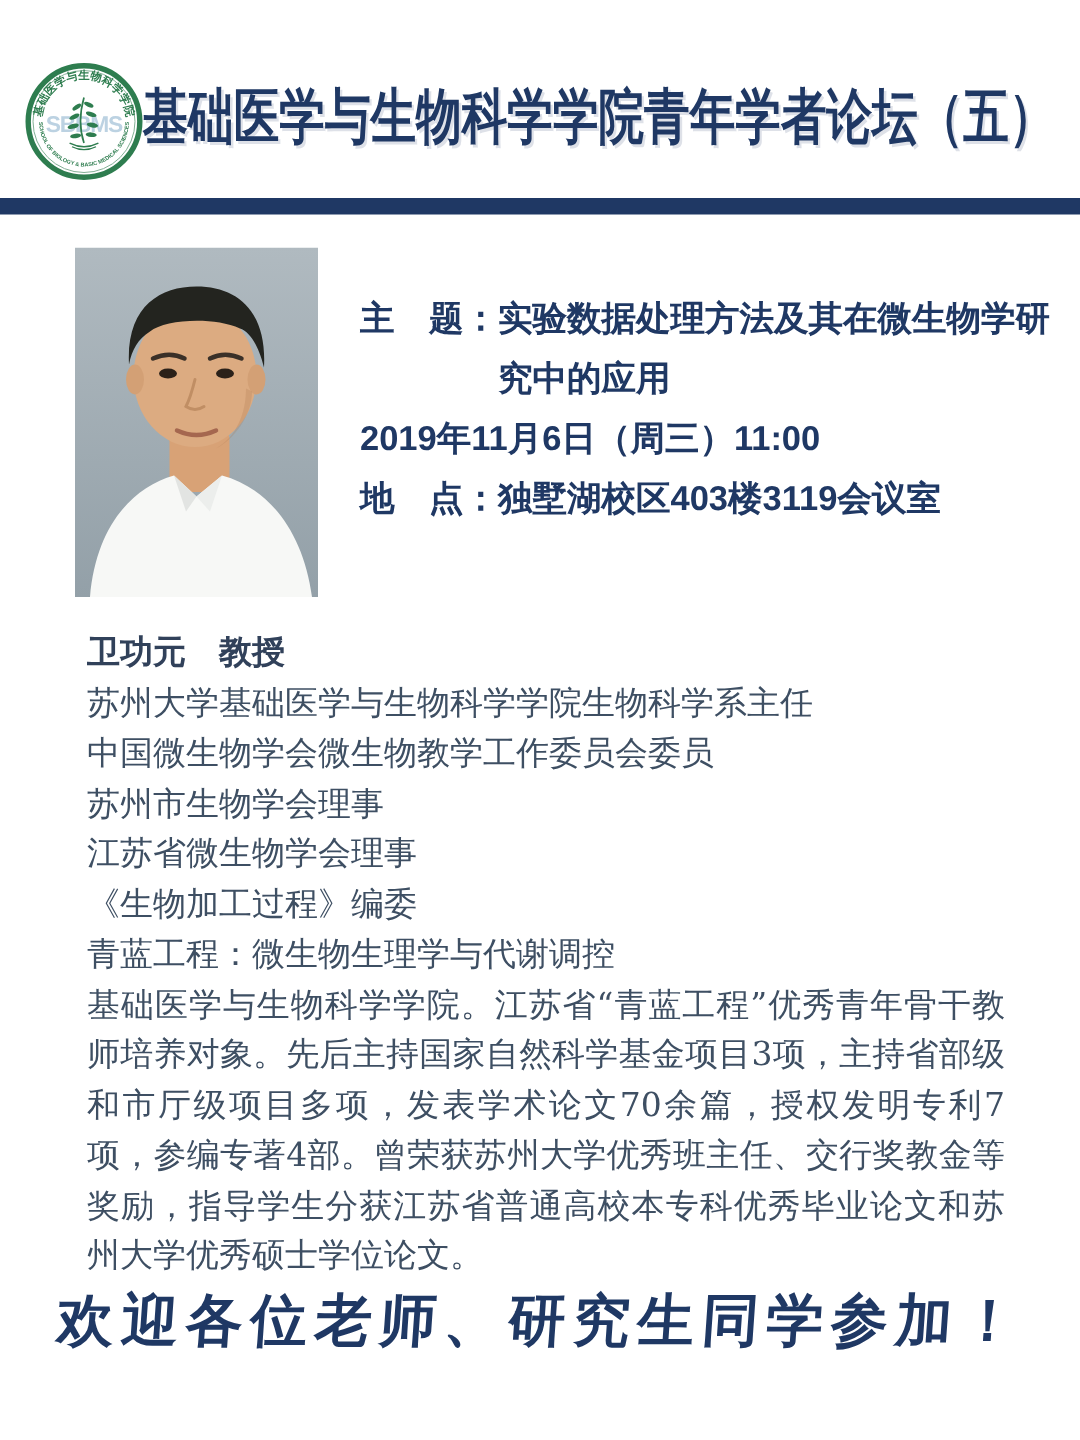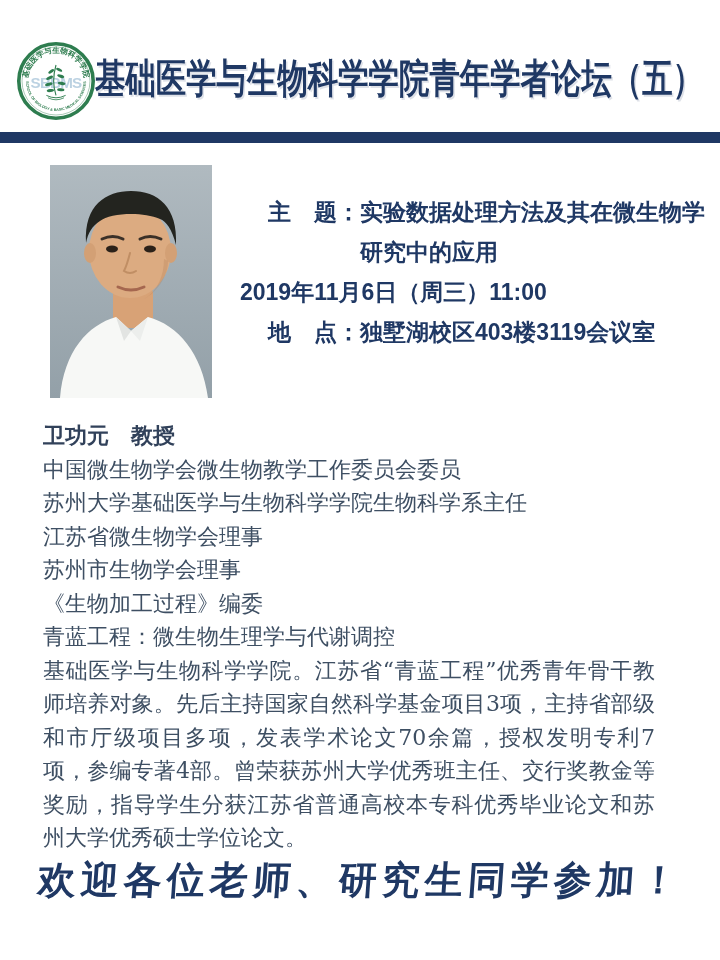--- a/index.html
+++ b/index.html
@@ -23,25 +23,25 @@
     position:absolute; left:0; top:132px; width:720px; height:11px;
     background:var(--navy);
   }
   
   .photo-wrap{ position:absolute; left:50px; top:165px; width:162px; height:233px; }
   .details{
     position:absolute; left:240px; top:192px; width:465px;
     font-size:23px; font-weight:bold; color:var(--navy); line-height:40px;
   }
   .detail-row{ display:flex; }
-  .detail-label{ white-space:pre; flex:none;margin-left:28px; }
+  .detail-label{ white-space:pre; flex:none; }
   .detail-value{ flex:1; }
   
   .bio{
-    position:absolute; left:43px; top:419px; width:612px;
+    position:absolute; left:58px; top:419px; width:612px;
     font-size:22px; line-height:33.5px; color:var(--body_text);
     font-family:"DejaVu Serif","Liberation Serif", serif;
   }
   .bio-name{ font-weight:bold; color:#31415a; }
   .bio-paragraph{ text-align:justify; }
   
   .welcome{
     position:absolute; left:0; top:856px; width:720px; text-align:center;
     font-size:38px; line-height:48px; font-weight:bold; color:var(--navy);
     font-family:"DejaVu Serif","Liberation Serif", serif;
@@ -141,24 +141,24 @@
       <span class="detail-value">2019年11月6日（周三）11:00</span>
     </div>
     <div class="detail-row">
       <span class="detail-label">地　点：</span>
       <span class="detail-value">独墅湖校区403楼3119会议室</span>
     </div>
   </div>
 
   <div class="bio">
     <div class="bio-name">卫功元　教授</div>
+    <div class="bio-line">苏州大学基础医学与生物科学学院生物科学系主任</div>
     <div class="bio-line">中国微生物学会微生物教学工作委员会委员</div>
-    <div class="bio-line">苏州大学基础医学与生物科学学院生物科学系主任</div>
+    <div class="bio-line">苏州市生物学会理事</div>
     <div class="bio-line">江苏省微生物学会理事</div>
-    <div class="bio-line">苏州市生物学会理事</div>
     <div class="bio-line">《生物加工过程》编委</div>
     <div class="bio-line">青蓝工程：微生物生理学与代谢调控</div>
     <p class="bio-paragraph">基础医学与生物科学学院。江苏省“青蓝工程”优秀青年骨干教师培养对象。先后主持国家自然科学基金项目3项，主持省部级和市厅级项目多项，发表学术论文70余篇，授权发明专利7项，参编专著4部。曾荣获苏州大学优秀班主任、交行奖教金等奖励，指导学生分获江苏省普通高校本专科优秀毕业论文和苏州大学优秀硕士学位论文。</p>
   </div>
 
   <div class="welcome">
     <span class="welcome-inner">欢迎各位老师、研究生同学参加！</span>
   </div>
 
 </div>

